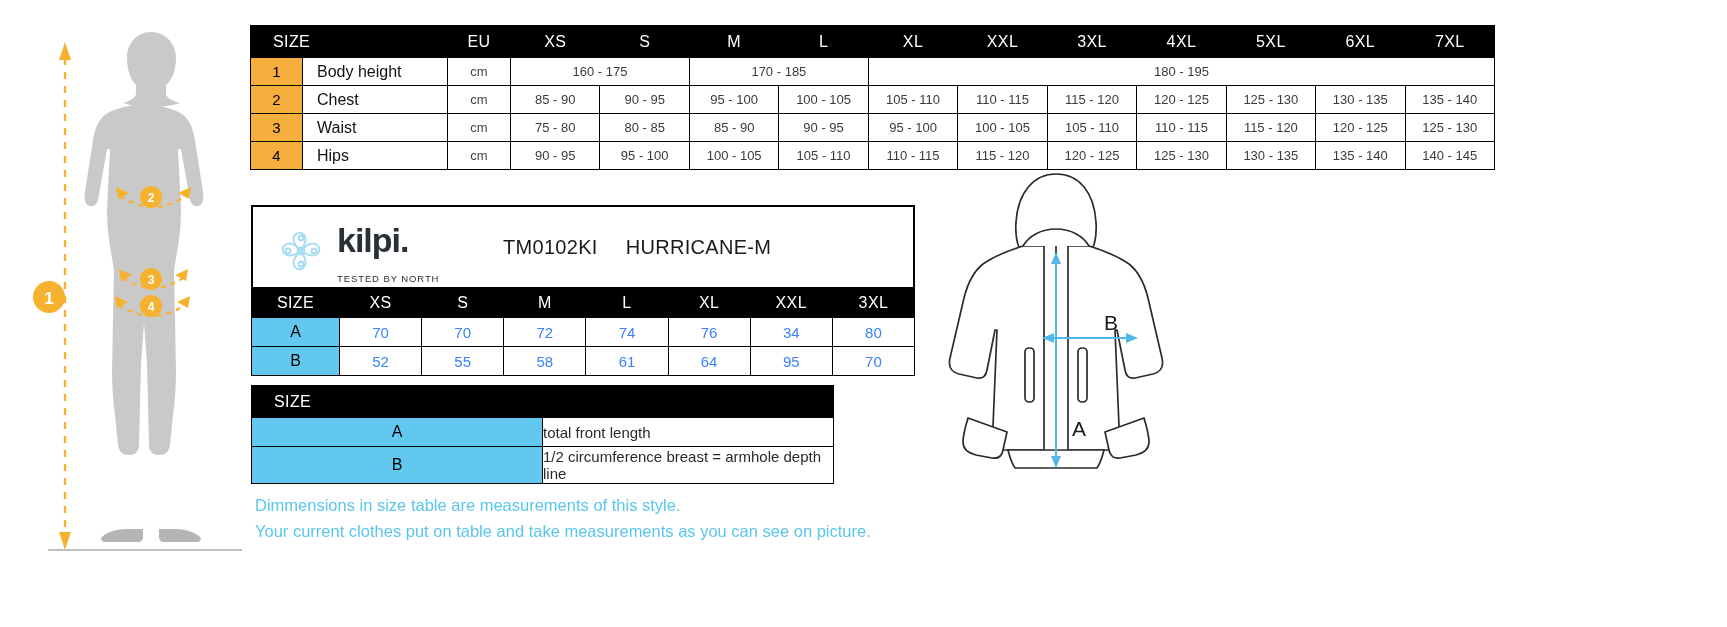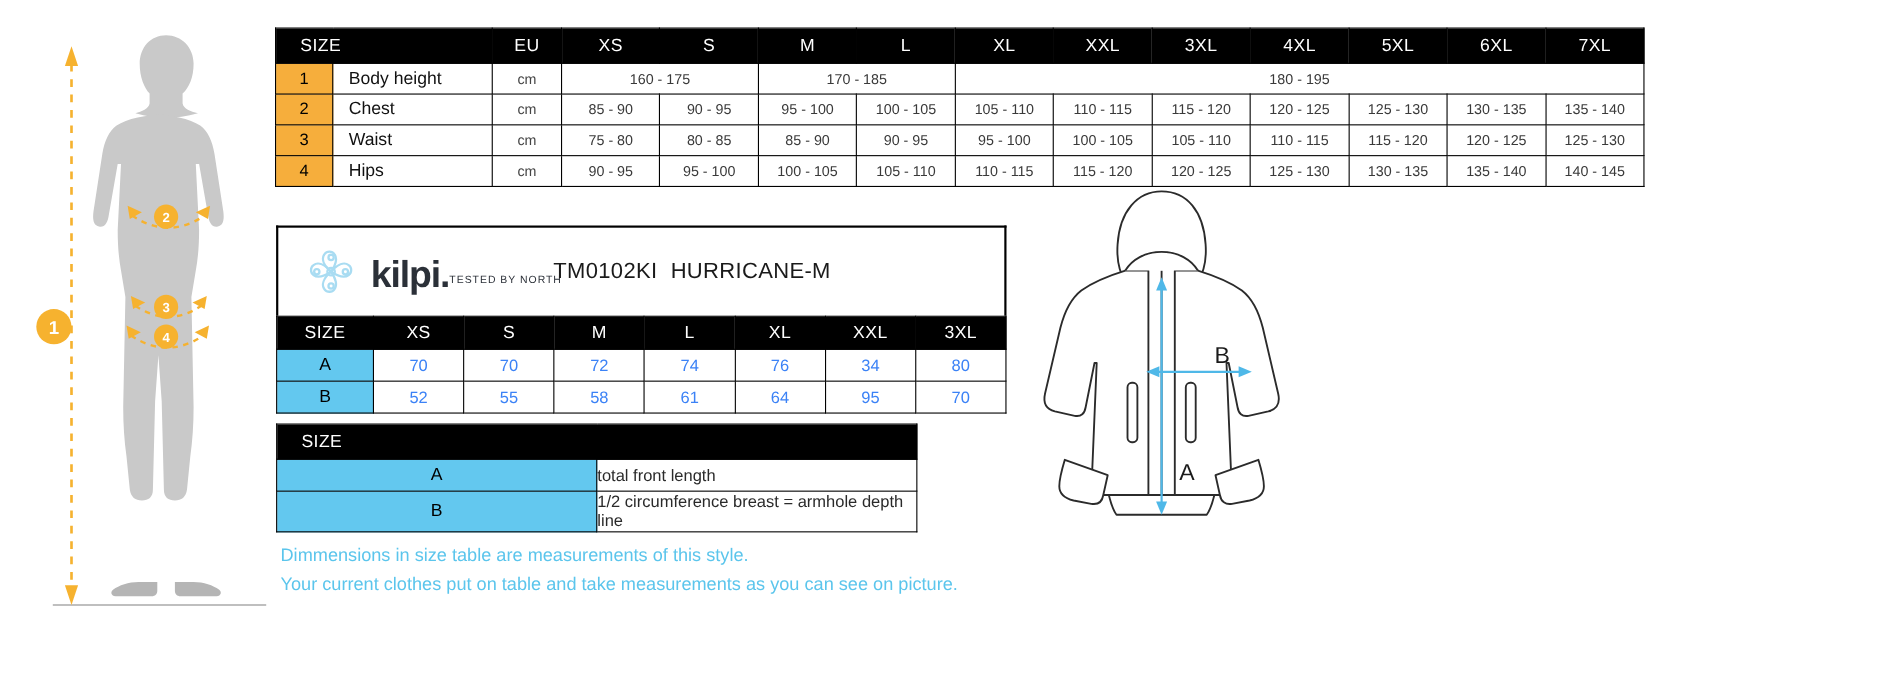--- a/index.html
+++ b/index.html
@@ -33,27 +33,27 @@
   }
   #main-size-table td.unit{color:#444;}
 
   
   #product-card{
     position:absolute;left:251px;top:205px;width:664px;height:82px;
     border:2px solid #000;border-bottom:none;background:#fff;
     box-sizing:border-box;
   }
   #brand-block{position:absolute;left:20px;top:16px;display:flex;align-items:center;gap:8px;}
-  #brand-text-wrap{display:flex;flex-direction:row;line-height:1;}
+  #brand-text-wrap{display:flex;flex-direction:column;line-height:1;}
   #brand-name{font-size:34px;font-weight:700;letter-spacing:-1px;color:#2b3038;}
   #brand-tagline{font-size:9.5px;letter-spacing:.9px;color:#2b3038;margin-top:17px;
     font-variant:small-caps;text-transform:uppercase;}
   #product-code-wrap{
     position:absolute;left:250px;top:29px;font-size:20px;color:#1a1a1a;
-    letter-spacing:.3px;display:flex;gap:12px;
+    letter-spacing:.3px;display:flex;gap:28px;
   }
 
   
   #product-size-table{
     position:absolute;left:251px;top:287px;width:664px;font-size:15px;
   }
   #product-size-table table{width:100%;table-layout:fixed;}
   #product-size-table th{
     background:#000;color:#fff;font-weight:400;font-size:16px;height:27px;
     border:1px solid #000;letter-spacing:.4px;

